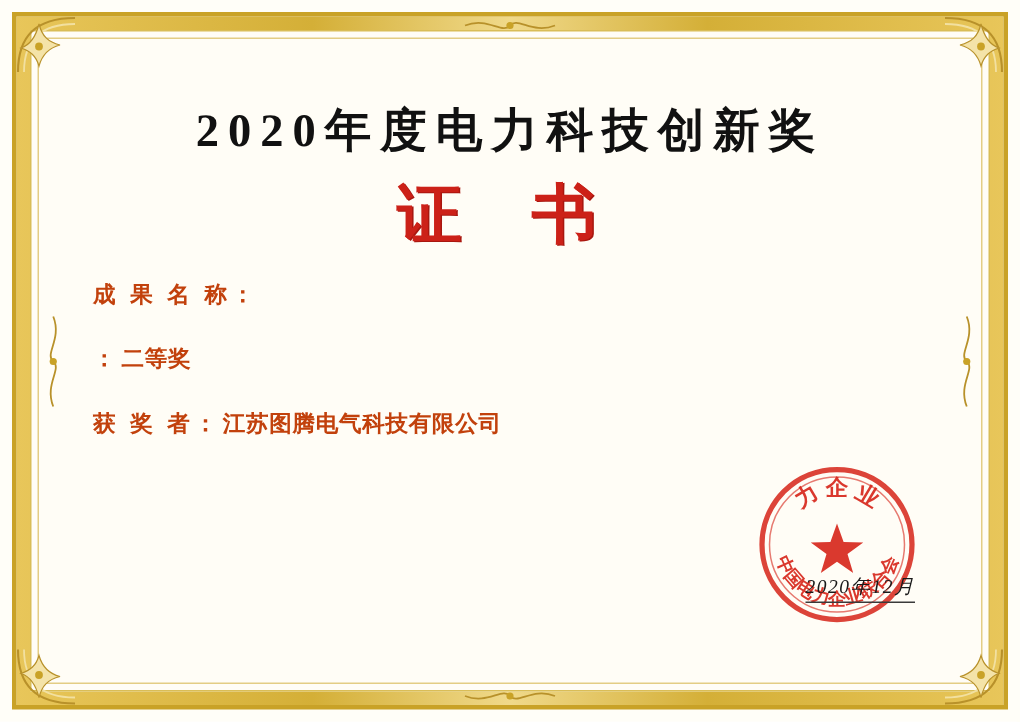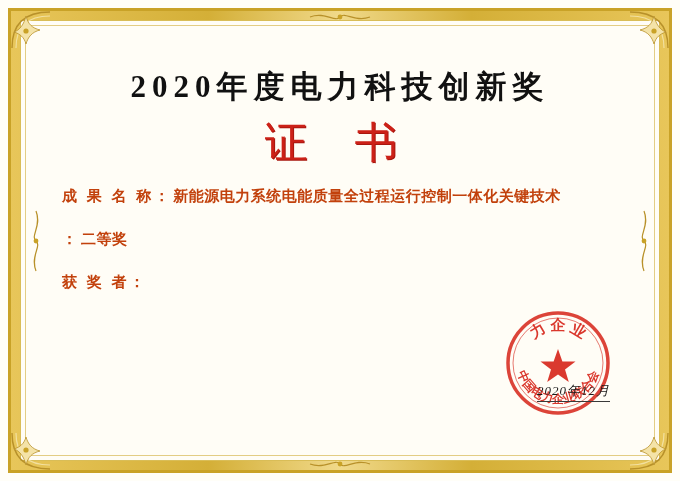--- a/index.html
+++ b/index.html
@@ -100,21 +100,21 @@
     white-space: nowrap;
   }
 
   .title-sub {
     position: absolute;
     top: 82px;
     left: 0;
     right: 0;
     text-align: center;
     font-family: "Liberation Serif", "DejaVu Serif", serif;
-    font-weight: normal;
+    font-weight: bold;
     font-size: 43px;
     letter-spacing: 18px;
     color: #cc2118;
     text-shadow: 1px 1px 0 #a8170f;
     white-space: nowrap;
   }
 
   .fields {
     position: absolute;
     top: 155px;
@@ -252,31 +252,31 @@
   <div class="content">
 
     <div class="title-main">2020年度电力科技创新奖</div>
     <div class="title-sub">证  书</div>
 
     <div class="fields">
 
       <div class="field-row">
         <span class="field-label">成 果 名 称</span>
         <span class="field-colon">：</span>
-        <span class="field-value">新能源电力系统电能质量全过程运行控制一体化关键技术</span>
       </div>
 
       <div class="field-row">
         <span class="field-colon">：</span>
         <span class="field-value">二等奖</span>
       </div>
 
       <div class="field-row">
         <span class="field-label">获  奖  者</span>
         <span class="field-colon">：</span>
+        <span class="field-value">江苏图腾电气科技有限公司</span>
       </div>
 
     </div>
 
 
     <div class="seal">
       <svg width="120" height="120" viewBox="0 0 120 120">
         <circle cx="60" cy="60" r="50" fill="none" stroke="#d62318" stroke-width="3.5" opacity="0.85"></circle>
         <circle cx="60" cy="60" r="45" fill="none" stroke="#d62318" stroke-width="1" opacity="0.6"></circle>
         <path id="sealTopArc" d="M 25 62 A 35 35 0 0 1 95 62" fill="none"></path>

